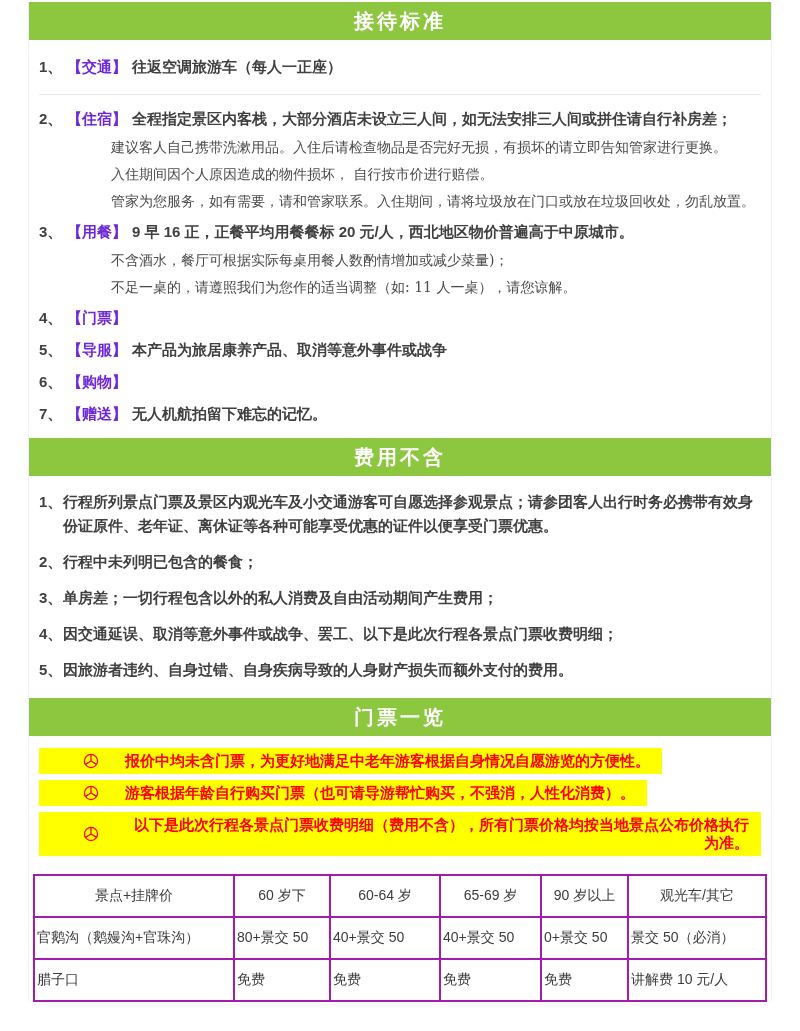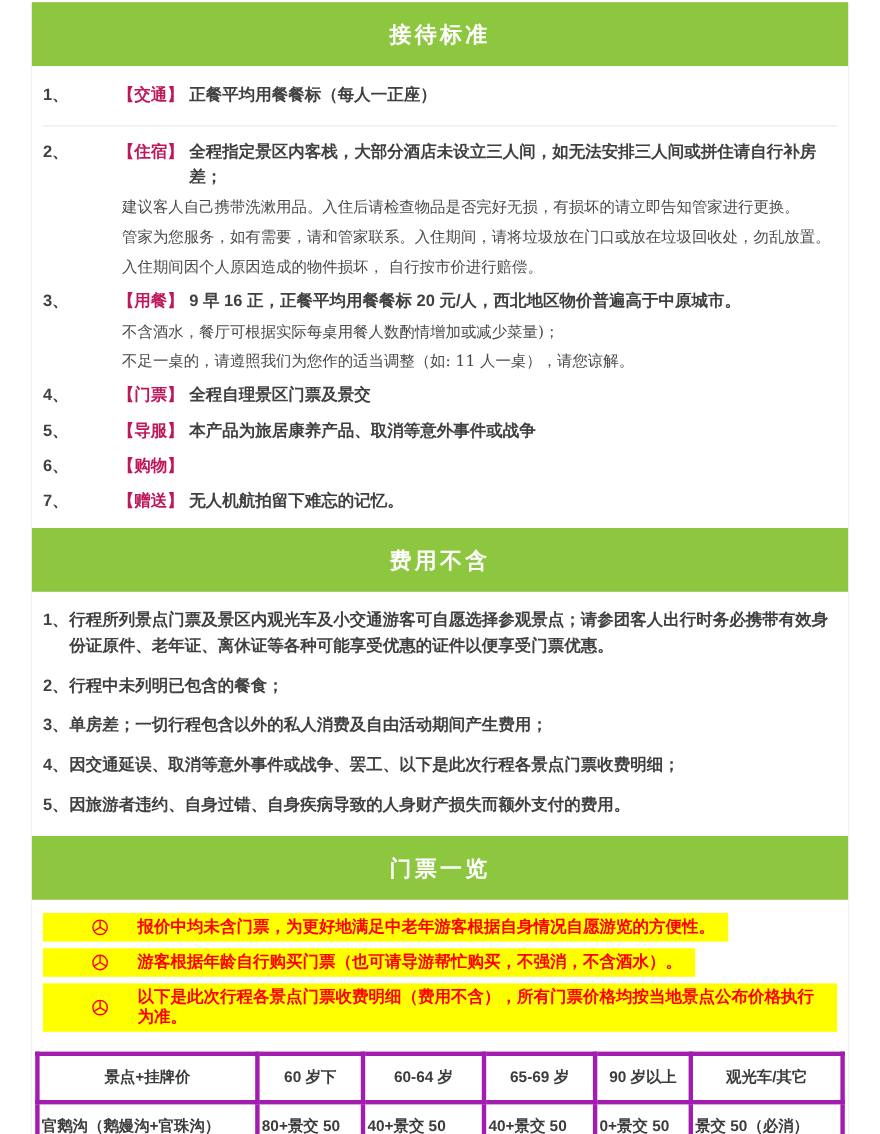--- a/index.html
+++ b/index.html
@@ -1,87 +1,86 @@
 <!DOCTYPE html>
 <html><head>
 <meta charset="utf-8">
 <style>
   html,body{margin:0;padding:0;background:#ffffff;}
   body{width:800px;height:1031px;font-family:"Liberation Sans",sans-serif;overflow:hidden;}
   .content{margin:2px 0 0 28px;width:744px;border-left:1px solid #f1f1f1;border-right:1px solid #f1f1f1;box-sizing:border-box;}
-  .bar{background:#8DC63F;height:58px;display:flex;align-items:center;justify-content:center;
+  .bar{background:#8DC63F;height:38px;display:flex;align-items:center;justify-content:center;
        color:#ffffff;font-size:20px;font-weight:bold;letter-spacing:3px;}
   .list{padding:4px 10px 8px;}
   .item{padding:5px 0;}
   .item.first{padding:12px 0 16px;border-bottom:1px solid #e9e9e9;margin-bottom:8px;}
   .item-main{display:flex;align-items:baseline;font-size:15px;color:#404040;font-weight:600;line-height:22px;}
   .num{min-width:28px;flex:0 0 auto;}
-  .label{color:#be185d;font-weight:bold;margin-right:5px;white-space:nowrap;flex:0 0 auto;margin-left:40px;}
+  .label{color:#6d28d9;font-weight:bold;margin-right:5px;white-space:nowrap;flex:0 0 auto;}
   .text{flex:1 1 auto;}
   .note{margin:7px 0 0 72px;font-family:"DejaVu Serif",serif;
         font-size:14px;color:#4a4a4a;line-height:20px;}
   .ex-list{padding:8px 10px 10px;}
   .ex-item{display:flex;padding:6px 0;font-size:15px;color:#404040;font-weight:600;line-height:24px;}
   .ex-item .num{min-width:24px;}
-  .notices{padding:12px 10px 6px;}
+  .notices{padding:12px 10px 6px;text-align:right;}
   .notice{display:flex;align-items:center;background:#FFFF00;width:fit-content;max-width:724px;
           padding:4px 12px 4px 0;margin-bottom:6px;}
   .star{flex:0 0 auto;margin:0 26px 0 44px;width:16px;height:16px;display:inline-flex;}
   .notice-text{color:#FE0000;font-weight:bold;font-size:15px;line-height:18px;}
   table{width:732px;margin:6px auto 0;border-collapse:collapse;table-layout:fixed;}
-  th,td{border:4px solid #a21caf;vertical-align:middle;
-        font-size:14px;color:#3c3c3c;font-weight:bold;padding:0 2px;}
+  th,td{border:2px solid #a21caf;vertical-align:middle;
+        font-size:14px;color:#3c3c3c;font-weight:normal;padding:0 2px;}
   th{height:40px;}
   td{height:40px;margin-left:41px;}
 </style>
 </head>
 <body>
 
 <div class="content">
 
   <div class="bar">
     <span>接待标准</span>
   </div>
   <div class="list" id="reception-list">
       <div class="item first">
     <div class="item-main">
       <span class="num">1、</span>
       <span class="label">【交通】</span>
-      <span class="text">正餐平均用餐餐标（每人一正座）</span>
+      <span class="text">往返空调旅游车（每人一正座）</span>
     </div>
     <div class="notes"></div>
   </div>
       <div class="item">
     <div class="item-main">
       <span class="num">2、</span>
       <span class="label">【住宿】</span>
       <span class="text">全程指定景区内客栈，大部分酒店未设立三人间，如无法安排三人间或拼住请自行补房差；</span>
     </div>
     <div class="notes">
           <div class="note">建议客人自己携带洗漱用品。入住后请检查物品是否完好无损，有损坏的请立即告知管家进行更换。</div>
+          <div class="note">入住期间因个人原因造成的物件损坏， 自行按市价进行赔偿。</div>
           <div class="note">管家为您服务，如有需要，请和管家联系。入住期间，请将垃圾放在门口或放在垃圾回收处，勿乱放置。</div>
-          <div class="note">入住期间因个人原因造成的物件损坏， 自行按市价进行赔偿。</div>
         </div>
   </div>
       <div class="item">
     <div class="item-main">
       <span class="num">3、</span>
       <span class="label">【用餐】</span>
       <span class="text">9 早 16 正，正餐平均用餐餐标 20 元/人，西北地区物价普遍高于中原城市。</span>
     </div>
     <div class="notes">
           <div class="note">不含酒水，餐厅可根据实际每桌用餐人数酌情增加或减少菜量)；</div>
           <div class="note">不足一桌的，请遵照我们为您作的适当调整（如: 11 人一桌），请您谅解。</div>
         </div>
   </div>
       <div class="item">
     <div class="item-main">
       <span class="num">4、</span>
       <span class="label">【门票】</span>
-      <span class="text">全程自理景区门票及景交</span>
     </div>
     <div class="notes"></div>
   </div>
       <div class="item">
     <div class="item-main">
       <span class="num">5、</span>
       <span class="label">【导服】</span>
       <span class="text">本产品为旅居康养产品、取消等意外事件或战争</span>
     </div>
     <div class="notes"></div>
@@ -142,21 +141,21 @@
     </span>
     <span class="notice-text">报价中均未含门票，为更好地满足中老年游客根据自身情况自愿游览的方便性。</span>
   </div>
       <div class="notice">
     <span class="star">
       <svg viewBox="0 0 20 20" width="16" height="16">
         <circle cx="10" cy="10" r="8.2" fill="none" stroke="#FE0000" stroke-width="1.6"></circle>
         <path d="M10 10 L10 2.6 M10 10 L3.6 13.9 M10 10 L16.4 13.9" stroke="#FE0000" stroke-width="1.6" fill="none" stroke-linecap="round"></path>
       </svg>
     </span>
-    <span class="notice-text">游客根据年龄自行购买门票（也可请导游帮忙购买，不强消，不含酒水）。</span>
+    <span class="notice-text">游客根据年龄自行购买门票（也可请导游帮忙购买，不强消，人性化消费）。</span>
   </div>
       <div class="notice">
     <span class="star">
       <svg viewBox="0 0 20 20" width="16" height="16">
         <circle cx="10" cy="10" r="8.2" fill="none" stroke="#FE0000" stroke-width="1.6"></circle>
         <path d="M10 10 L10 2.6 M10 10 L3.6 13.9 M10 10 L16.4 13.9" stroke="#FE0000" stroke-width="1.6" fill="none" stroke-linecap="round"></path>
       </svg>
     </span>
     <span class="notice-text">以下是此次行程各景点门票收费明细（费用不含），所有门票价格均按当地景点公布价格执行为准。</span>
   </div>

